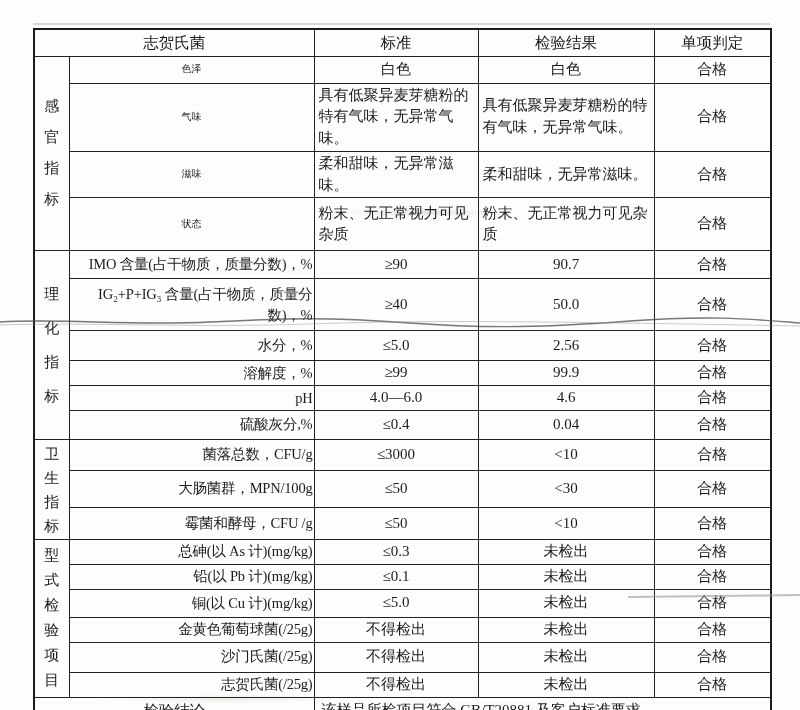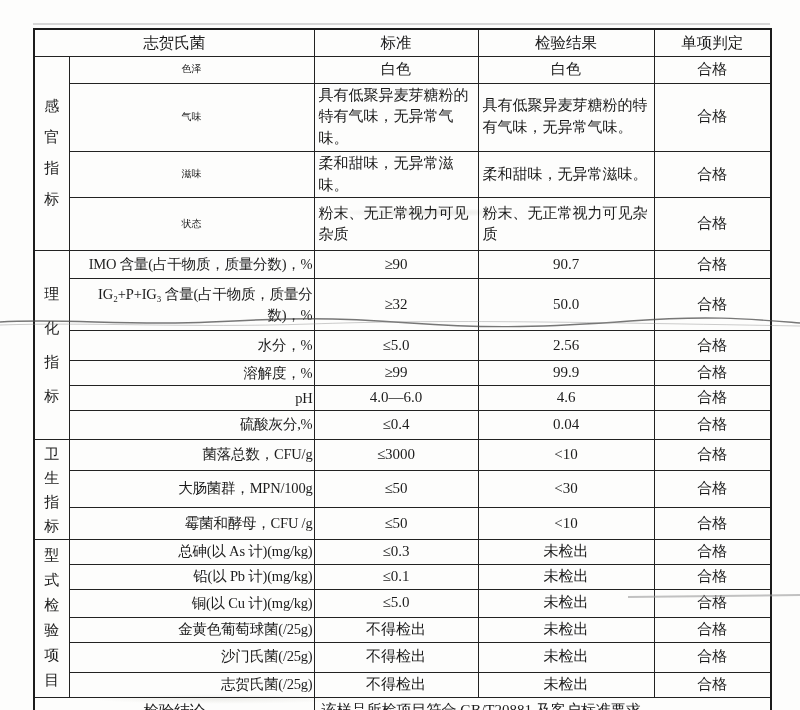--- a/index.html
+++ b/index.html
@@ -110,21 +110,21 @@
       <td class="vcell" rowspan="6">
         <div class="vtext" style="line-height:34px">理化指标</div>
       </td>
       <td class="item nw">IMO 含量(占干物质，质量分数)，%</td>
       <td class="c">≥90</td>
       <td class="c">90.7</td>
       <td class="c">合格</td>
     </tr>
     <tr style="height:52px">
       <td class="item">IG₂+P+IG₃ 含量(占干物质，质量分数)，%</td>
-      <td class="c">≥32</td>
+      <td class="c">≥40</td>
       <td class="c">50.0</td>
       <td class="c">合格</td>
     </tr>
     <tr style="height:30px">
       <td class="item nw">水分，%</td>
       <td class="c">≤5.0</td>
       <td class="c">2.56</td>
       <td class="c">合格</td>
     </tr>
     <tr style="height:25px">

